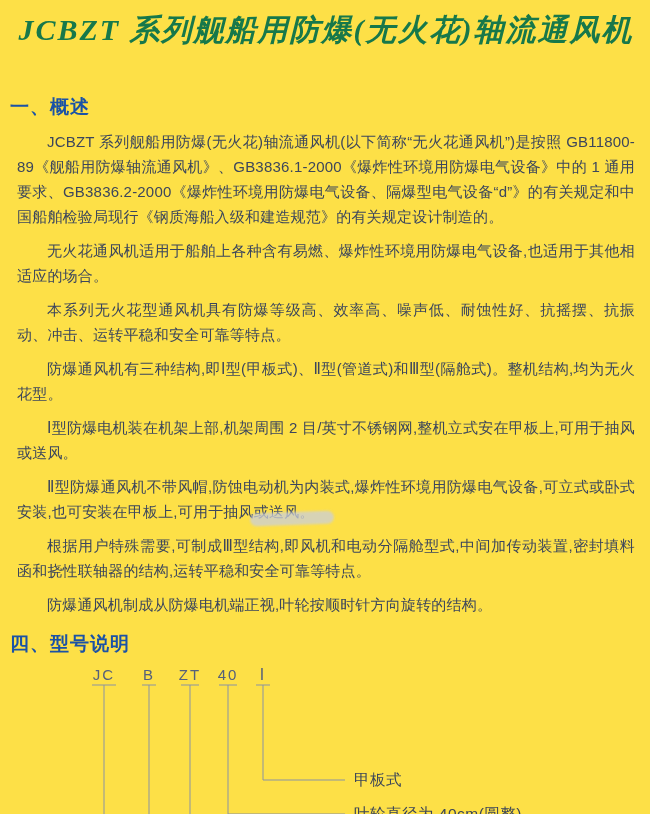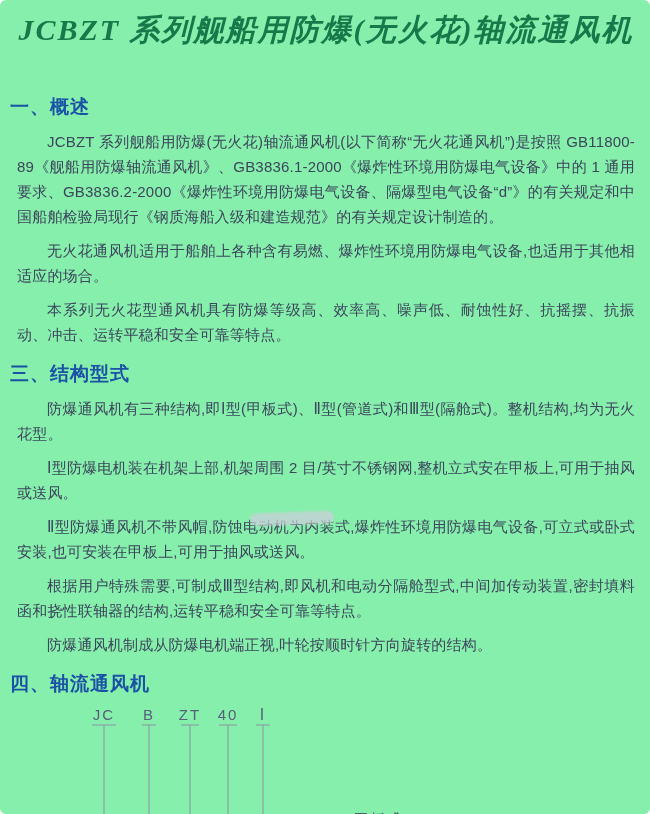--- a/index.html
+++ b/index.html
@@ -5,26 +5,25 @@
   html, body {
     margin: 0;
     padding: 0;
     background: #ffffff;
   }
   .page {
     position: relative;
     width: 650px;
     height: 814px;
     box-sizing: border-box;
-    background: #86efac;
+    background: #fde047;
     font-family: "Liberation Sans", "DejaVu Sans", sans-serif;
     color: #3c465c;
     padding: 8px 6px 0 8px;
     overflow: hidden;
-    border-radius: 6px;
   }
   .doc-title {
     margin: 2px 0 0 0;
     text-align: center;
     font-family: "Liberation Serif", "DejaVu Serif", serif;
     font-style: italic;
     font-weight: bold;
     font-size: 30px;
     letter-spacing: 2px;
     color: #17784a;
@@ -93,30 +92,29 @@
     <h2 class="sec-heading first">一、概述</h2>
     <p class="body-par">JCBZT 系列舰船用防爆(无火花)轴流通风机(以下简称“无火花通风机”)是按照 GB11800-89《舰船用防爆轴流通风机》、GB3836.1-2000《爆炸性环境用防爆电气设备》中的 1 通用要求、GB3836.2-2000《爆炸性环境用防爆电气设备、隔爆型电气设备“d”》的有关规定和中国船舶检验局现行《钢质海船入级和建造规范》的有关规定设计制造的。</p>
     <p class="body-par">无火花通风机适用于船舶上各种含有易燃、爆炸性环境用防爆电气设备,也适用于其他相适应的场合。</p>
   </section>
 
   <section>
     <p class="body-par">本系列无火花型通风机具有防爆等级高、效率高、噪声低、耐蚀性好、抗摇摆、抗振动、冲击、运转平稳和安全可靠等特点。</p>
   </section>
 
   <section>
-    <h2 class="sec-heading">三、结构型式</h2>
     <p class="body-par">防爆通风机有三种结构,即Ⅰ型(甲板式)、Ⅱ型(管道式)和Ⅲ型(隔舱式)。整机结构,均为无火花型。</p>
     <p class="body-par">Ⅰ型防爆电机装在机架上部,机架周围 2 目/英寸不锈钢网,整机立式安在甲板上,可用于抽风或送风。</p>
     <p class="body-par">Ⅱ型防爆通风机不带风帽,防蚀电动机为内装式,爆炸性环境用防爆电气设备,可立式或卧式安装,也可安装在甲板上,可用于抽风或送风。</p>
     <p class="body-par">根据用户特殊需要,可制成Ⅲ型结构,即风机和电动分隔舱型式,中间加传动装置,密封填料函和挠性联轴器的结构,运转平稳和安全可靠等特点。</p>
     <p class="body-par">防爆通风机制成从防爆电机端正视,叶轮按顺时针方向旋转的结构。</p>
   </section>
 
   <section>
-    <h2 class="sec-heading">四、轴流通风机</h2>
+    <h2 class="sec-heading">四、型号说明</h2>
 
     <div class="smudge"></div>
 
     <div class="diagram-wrap">
       <svg width="636" height="268" viewBox="0 0 636 268">
 
         <text class="code-txt" x="96" y="16" text-anchor="middle">JC</text>
         <text class="code-txt" x="141" y="16" text-anchor="middle">B</text>
         <text class="code-txt" x="182" y="16" text-anchor="middle">ZT</text>
         <text class="code-txt" x="220" y="16" text-anchor="middle">40</text>

